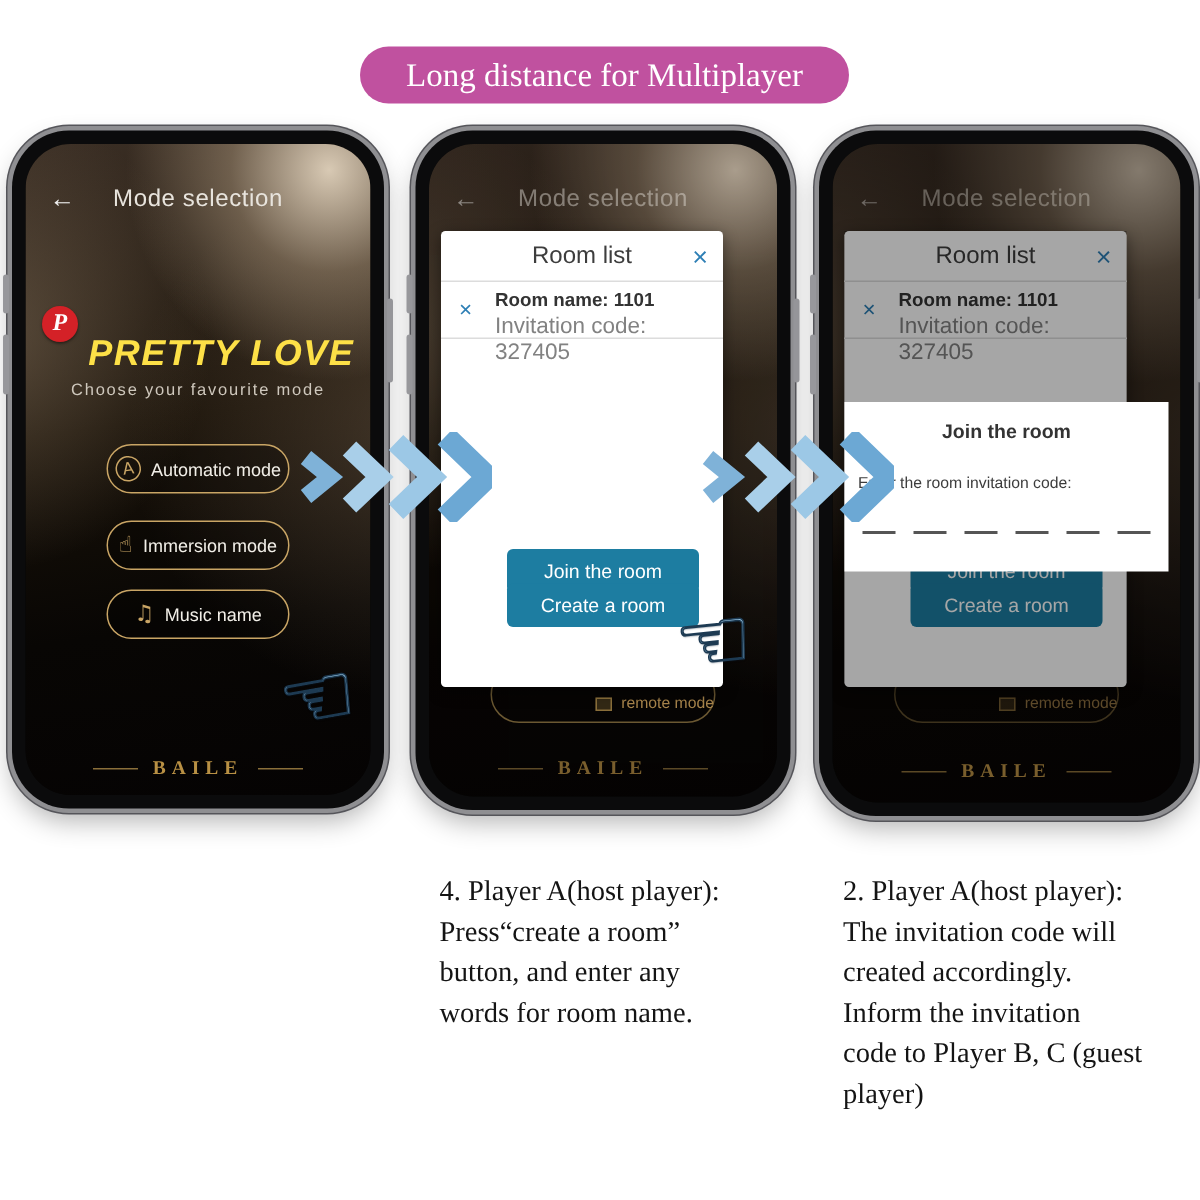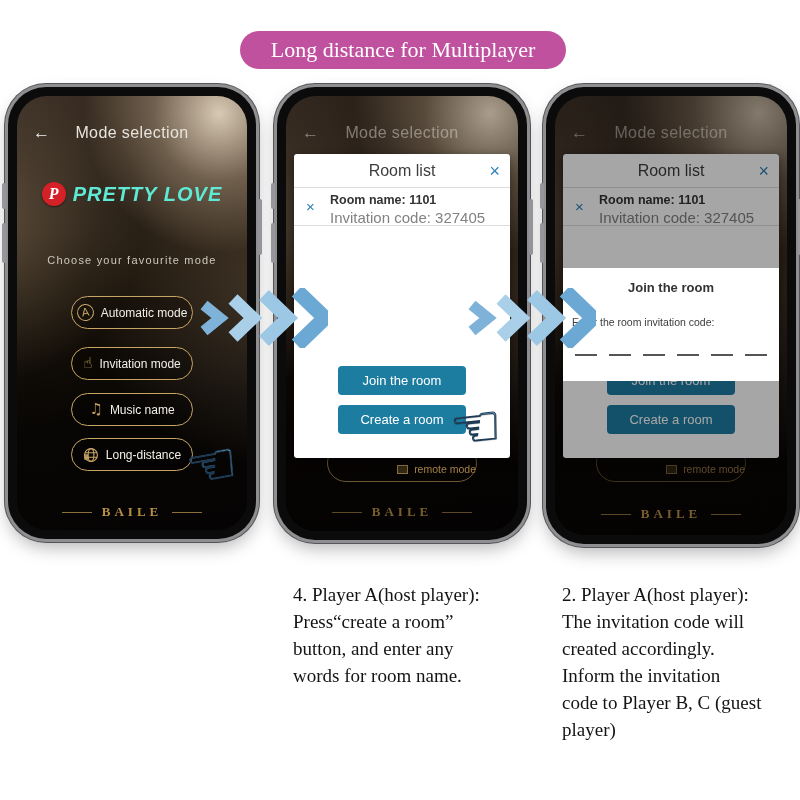--- a/index.html
+++ b/index.html
@@ -33,48 +33,48 @@
   .back { position:absolute; left:16px; top:0; color:#f2f2f2; font-size:17px; line-height:22px; }
   .app-title { position:absolute; left:0; top:0; width:100%; text-align:center;
     color:#e8e4dd; font-size:16px; line-height:22px; letter-spacing:.4px; }
   .faded1 { opacity:.45; } .faded2 { opacity:.34; }
 
   
   .logo-row { position:absolute; left:0; top:86px; width:100%; display:flex; align-items:center; justify-content:center; gap:7px; }
   .badge { width:24px; height:24px; border-radius:50%; background:#d42127; color:#fff;
     font-family:"Liberation Serif", serif; font-style:italic; font-weight:bold; font-size:16px;
     display:flex; align-items:center; justify-content:center; box-shadow:0 1px 2px rgba(0,0,0,.5); }
-  .brand { color:#5eead4; font-size:20px; font-weight:bold; font-style:italic; letter-spacing:1px; }
+  .brand { color:#fde047; font-size:24px; font-weight:bold; font-style:italic; letter-spacing:1px;margin-top:40px; }
   .subtitle { position:absolute; left:0; top:158px; width:100%; text-align:center;
     color:#cfc8bd; font-size:11px; letter-spacing:1.2px; }
   .mode-btn { position:absolute; left:54px; width:122px; height:33px; border:1px solid #c9a565;
     border-radius:17px; display:flex; align-items:center; justify-content:center; gap:7px;
     background:rgba(0,0,0,.25); cursor:pointer; }
   .mode-icon { color:#c9a565; font-size:15px; line-height:1; font-family:"DejaVu Sans", sans-serif; }
   .icon-a { width:17px; height:17px; border:1px solid #c9a565; border-radius:50%; font-size:11px;
     display:flex; align-items:center; justify-content:center; transform:rotate(-8deg); }
   .mode-label { color:#f2efe8; font-size:12px; }
   .baile { position:absolute; left:0; width:100%; display:flex; align-items:center; justify-content:center; gap:10px;
     color:#b89044; font-family:"Liberation Serif", serif; font-weight:bold; font-size:13px; letter-spacing:4px; }
   .baile::before, .baile::after { content:""; width:30px; height:0; border-top:1px solid #8a6f3a; }
   .baile.dim { opacity:.65; }
 
   
-  .modal { position:absolute; left:8px; top:58px; width:216px; height:304px; background:#ffffff;
+  .modal { position:absolute; left:8px; top:58px; width:188px; height:304px; background:#ffffff;
     border-radius:3px; box-shadow:0 3px 10px rgba(0,0,0,.45); }
   .modal-title { position:absolute; left:0; top:0; width:100%; height:34px; text-align:center;
     color:#3d3d3d; font-size:16px; line-height:34px; border-bottom:1px solid #dcdcdc; }
   .modal-close { position:absolute; right:10px; top:7px; color:#2e7fb5; font-size:18px; line-height:20px; cursor:pointer; }
   .room-row { position:absolute; left:0; top:35px; width:100%; height:37px; border-bottom:1px solid #dcdcdc; }
   .room-x { position:absolute; left:12px; top:9px; color:#2e7fb5; font-size:15px; cursor:pointer; }
   .room-name { position:absolute; left:36px; top:4px; color:#333333; font-size:12.5px; font-weight:bold; }
   .room-code { position:absolute; left:36px; top:20px; color:#828282; font-size:15px; }
   .teal-btn { position:absolute; left:44px; width:128px; height:29px; background:#1d7da1; border:none;
     border-radius:4px; color:#ffffff; font-size:13px; display:flex; align-items:center; justify-content:center; cursor:pointer; }
-  .btn-join { top:212px; } .btn-create { top:251px; }
+  .btn-join { top:212px; } .btn-create { top:235px; }
 
   
   .modal-overlay { position:absolute; inset:0; background:rgba(0,0,0,.35); z-index:2; }
   .join-dialog { position:absolute; left:0; top:114px; width:216px; height:113px; background:#ffffff; z-index:3; }
   .jd-title { position:absolute; left:0; top:12px; width:100%; text-align:center; color:#333; font-size:13px; font-weight:bold; }
   .jd-prompt { position:absolute; left:9px; top:48px; color:#3c3c3c; font-size:10.5px; }
   .jd-slots { position:absolute; left:12px; right:12px; top:86px; display:flex; justify-content:space-between; }
   .code-slot { width:22px; height:2px; background:#555; }
 
   
@@ -121,38 +121,25 @@
         <span class="brand">PRETTY LOVE</span>
       </div>
       <div class="subtitle">Choose your favourite mode</div>
 
       <div class="mode-btn" style="top:200px;">
         <span class="mode-icon icon-a">A</span>
         <span class="mode-label">Automatic mode</span>
       </div>
       <div class="mode-btn" style="top:251px;">
         <span class="mode-icon">☝</span>
-        <span class="mode-label">Invitation mode</span>
+        <span class="mode-label">Immersion mode</span>
       </div>
       <div class="mode-btn" style="top:297px;">
         <span class="mode-icon">♫</span>
         <span class="mode-label">Music name</span>
-      </div>
-      <div class="mode-btn" style="top:342px;">
-        <span class="mode-icon" style="display:flex;">
-          <svg viewBox="0 0 20 20" width="16" height="16">
-              <g fill="none" stroke="#c9a565" stroke-width="1.4">
-            <circle cx="10" cy="10" r="8"></circle>
-                <ellipse cx="10" cy="10" rx="3.6" ry="8"></ellipse>
-            <path d="M2.3 7.2h15.4M2.3 12.8h15.4"></path>
-              </g>
-            <rect x="1.5" y="9" width="5" height="7" fill="#c9a565" stroke="none" opacity=".85"></rect>
-          </svg>
-        </span>
-        <span class="mode-label">Long-distance</span>
       </div>
 
       <div class="baile" style="top:408px;">
         <span>BAILE</span>
       </div>
     </div>
   </div>
 
   <div class="phone" style="left:277px; top:87px; width:250px; height:453px;">
     <div class="nub l1"></div>

